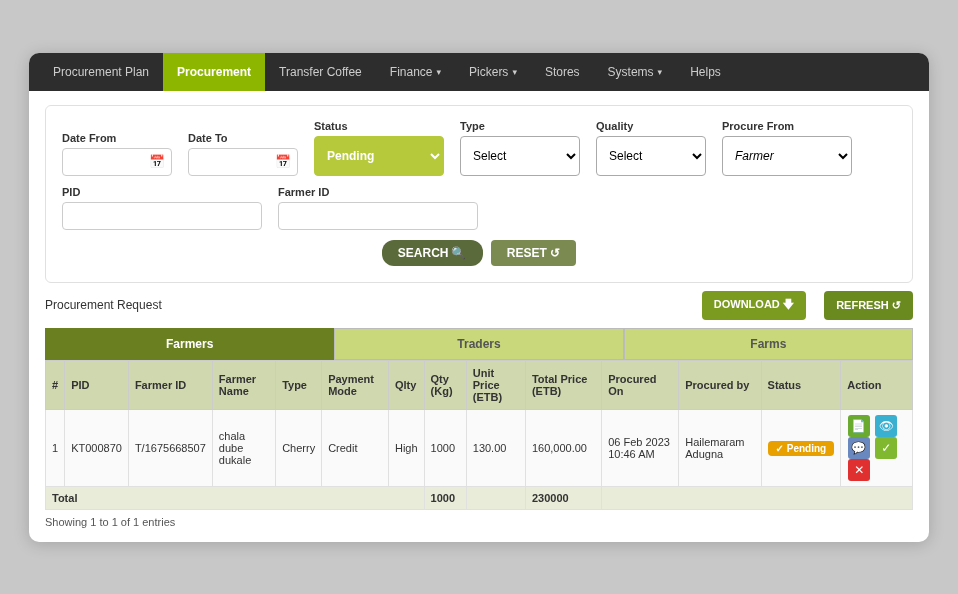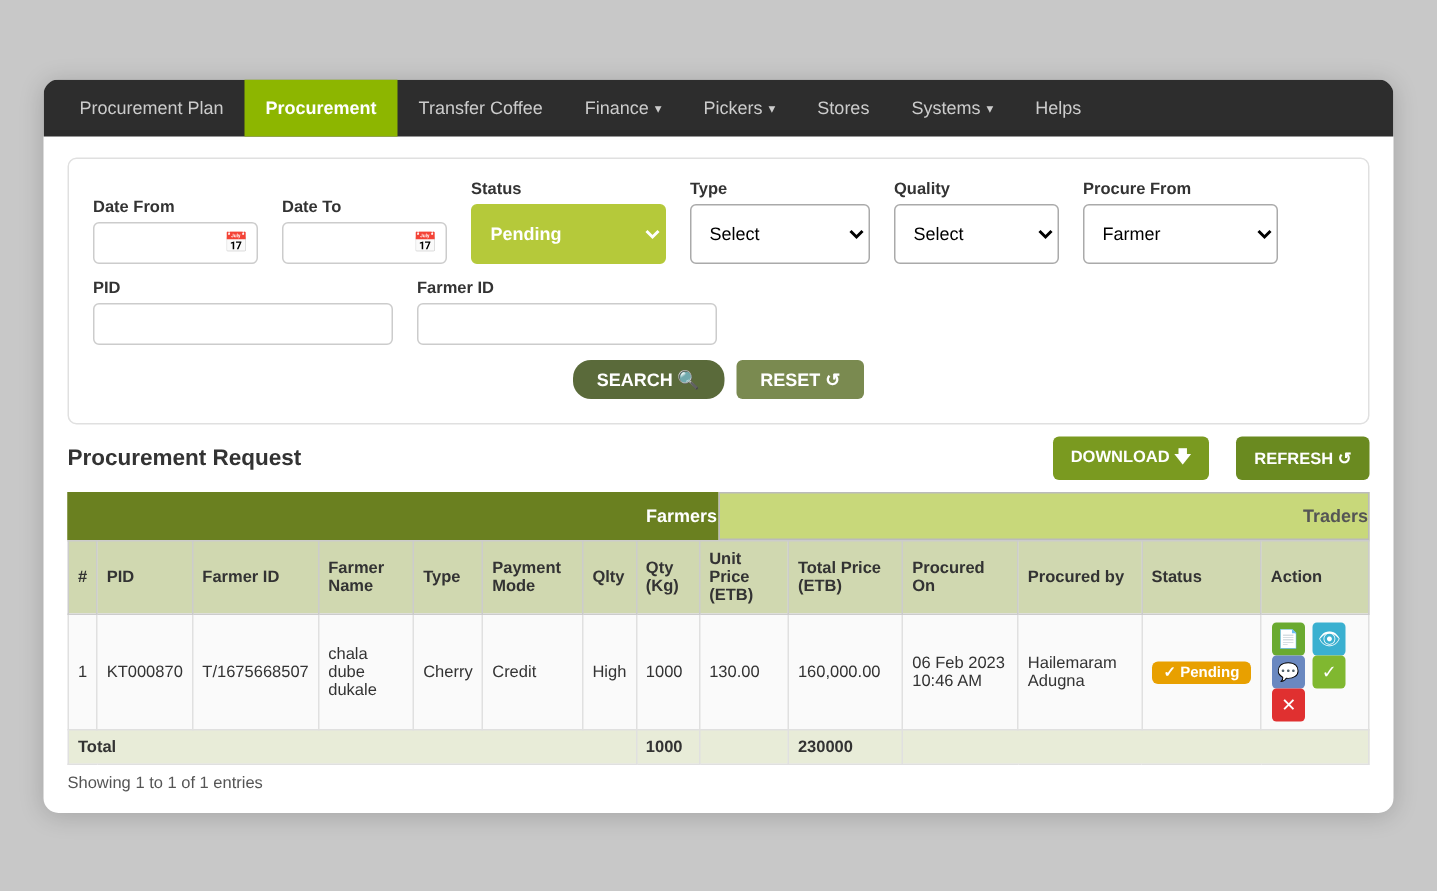--- a/index.html
+++ b/index.html
@@ -104,21 +104,21 @@
     }
     .filter-select.status {
       background: #b5c93a;
       color: #fff;
       font-weight: bold;
       width: 130px;
       border-color: #b5c93a;
     }
     .filter-select.type { width: 120px; }
     .filter-select.quality { width: 110px; }
-    .filter-select.procure { width: 130px; }
+    .filter-select.procure { width: 130px; font-style: italic; }
     .btn-row {
       display: flex;
       justify-content: center;
       gap: 8px;
       margin-top: 8px;
     }
     .btn-search {
       background: #5a6a3a;
       color: #fff;
       border: none;
@@ -143,22 +143,22 @@
     .table-section {
       margin: 0 16px 14px 16px;
     }
     .table-header-row {
       display: flex;
       justify-content: space-between;
       align-items: center;
       margin-bottom: 8px;
     }
     .table-title {
-      font-size: 15px;
-      font-weight: bold;
+      font-size: 12px;
+      font-weight: normal;
       color: #333;
     }
     .table-actions {
       display: flex;
       gap: 18px;
     }
     .btn-download {
       background: #7a9a20;
       color: #fff;
       border: none;
@@ -180,21 +180,21 @@
     }
 
     
     .tabs {
       display: flex;
       border-bottom: none;
       margin-bottom: 0;
     }
     .tab {
       flex: 1;
-      text-align: right;
+      text-align: center;
       padding: 8px 0;
       font-size: 12px;
       font-weight: bold;
       cursor: pointer;
       border: 1px solid #ccc;
     }
     .tab.active {
       background: #6a8020;
       color: #fff;
       border-color: #6a8020;
@@ -357,20 +357,21 @@
       <span class="table-title">Procurement Request</span>
       <div class="table-actions">
         <button class="btn-download">DOWNLOAD 🡇</button>
         <button class="btn-refresh">REFRESH ↺</button>
       </div>
     </div>
 
     <div class="tabs">
       <div class="tab active">Farmers</div>
       <div class="tab inactive">Traders</div>
+      <div class="tab inactive">Farms</div>
     </div>
 
     <table class="data-table">
       <thead>
         <tr>
           <th>#</th>
           <th>PID</th>
           <th>Farmer ID</th>
           <th>Farmer Name</th>
           <th>Type</th>

